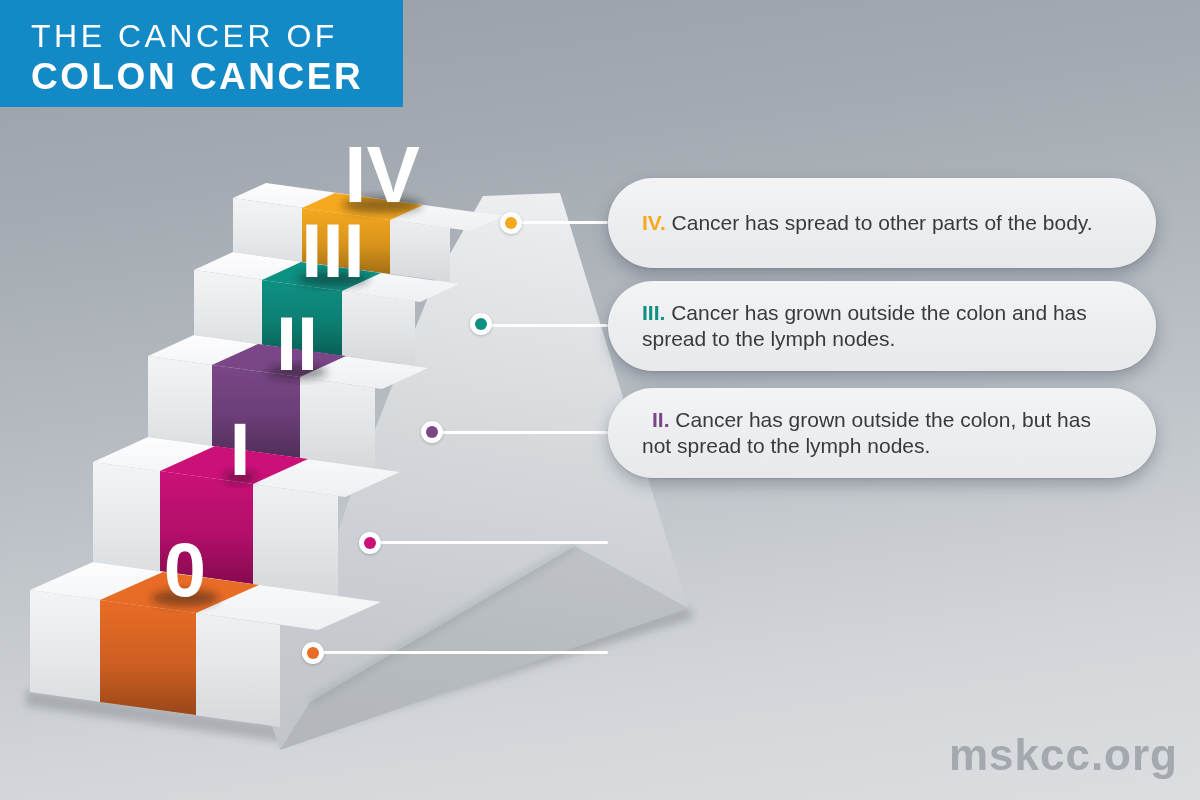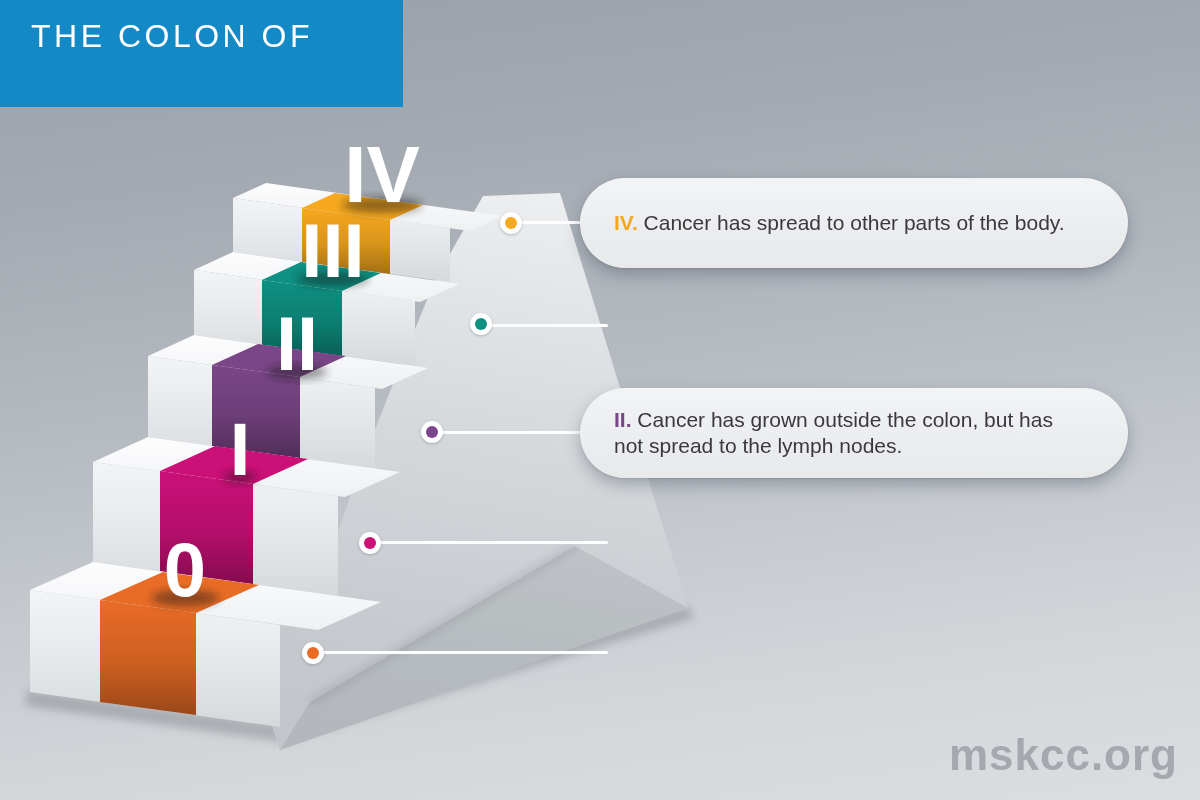--- a/index.html
+++ b/index.html
@@ -18,21 +18,21 @@
   .title-line1{font-size:32px;font-weight:400;letter-spacing:3.5px;line-height:38px;}
   .title-line2{font-size:37px;font-weight:700;letter-spacing:2.5px;line-height:44px;}
   
   .connector{position:absolute;height:3px;background:#ffffff;border-radius:2px;}
   .dot{
     position:absolute;width:22px;height:22px;border-radius:50%;background:#fff;
     box-shadow:0 1px 3px rgba(40,45,55,.25);
   }
   .dot-core{position:absolute;inset:5px;border-radius:50%;background:#999;}
   .callout{
-    position:absolute;left:580px;width:548px;height:90px;border-radius:45px;
+    position:absolute;left:608px;width:548px;height:90px;border-radius:45px;
     background:linear-gradient(180deg,#f3f4f6 0%,#ecedef 55%,#e7e9eb 100%);
     box-shadow:0 7px 16px rgba(60,70,85,.35),0 1px 2px rgba(60,70,85,.15);
     display:flex;align-items:center;padding:0 44px 0 34px;
   }
   .callout p{margin:0;font-size:21px;line-height:26px;color:#3a3a3c;}
   .stage-prefix{font-weight:700;}
   
   .watermark{
     position:absolute;right:22px;top:730px;
     font-size:44px;font-weight:700;color:#a3a9af;letter-spacing:1px;
@@ -139,21 +139,22 @@
       <text x="333" y="277" font-size="76" font-weight="bold" fill="#ffffff" text-anchor="middle">III</text>
       <text x="297" y="370" font-size="76" font-weight="bold" fill="#ffffff" text-anchor="middle">II</text>
       <text x="240" y="475" font-size="74" font-weight="bold" fill="#ffffff" text-anchor="middle">I</text>
       <text x="185" y="596" font-size="76" font-weight="bold" fill="#ffffff" text-anchor="middle">0</text>
     </g>
 
     <use href="#stairsGroup" xlink:href="#stairsGroup" transform="matrix(1,0,0,-1,0,1460)" opacity=".16" mask="url(#reflMask)"></use>
   </svg>
 
   <header class="title-box" style="background: rgb(19, 137, 198);">
-    <div class="title-line1">THE COLON OF</div>
+    <div class="title-line1">THE CANCER OF</div>
+    <div class="title-line2">COLON CANCER</div>
   </header>
 
   <div class="connector" style="left:511px;top:221px;width:97px"></div>
   <div class="connector" style="left:481px;top:324px;width:127px"></div>
   <div class="connector" style="left:432px;top:431px;width:176px"></div>
   <div class="connector" style="left:370px;top:541px;width:238px"></div>
   <div class="connector" style="left:313px;top:651px;width:295px"></div>
 
   <div class="dot" style="left:500px;top:212px">
       <span class="dot-core" style="background: rgb(246, 168, 31);"></span>
@@ -167,18 +168,21 @@
   <div class="dot" style="left:359px;top:532px">
       <span class="dot-core" style="background: rgb(203, 16, 120);"></span>
     </div>
   <div class="dot" style="left:302px;top:642px">
       <span class="dot-core" style="background: rgb(233, 108, 38);"></span>
     </div>
 
   <div class="callout" style="top:178px">
     <p><span class="stage-prefix" style="color: rgb(246, 168, 31);">IV.</span> <span>Cancer has spread to other parts of the body.</span></p>
   </div>
+  <div class="callout" style="top:281px">
+    <p><span class="stage-prefix" style="color: rgb(14, 144, 130);">III.</span> <span>Cancer has grown outside the colon and has spread to the lymph nodes.</span></p>
+  </div>
   <div class="callout" style="top:388px">
-    <p><span class="stage-prefix" style="color: rgb(122, 70, 135);">II.</span> <span>Cancer has grown outside the colon, but has not spread to the lymph nodes.</span></p>
+    <p><span class="stage-prefix" style="color: rgb(122, 70, 135); margin-left: 10px;">II.</span> <span>Cancer has grown outside the colon, but has not spread to the lymph nodes.</span></p>
   </div>
 
   <div class="watermark">mskcc.org</div>
 </div>
 
 </body></html>

